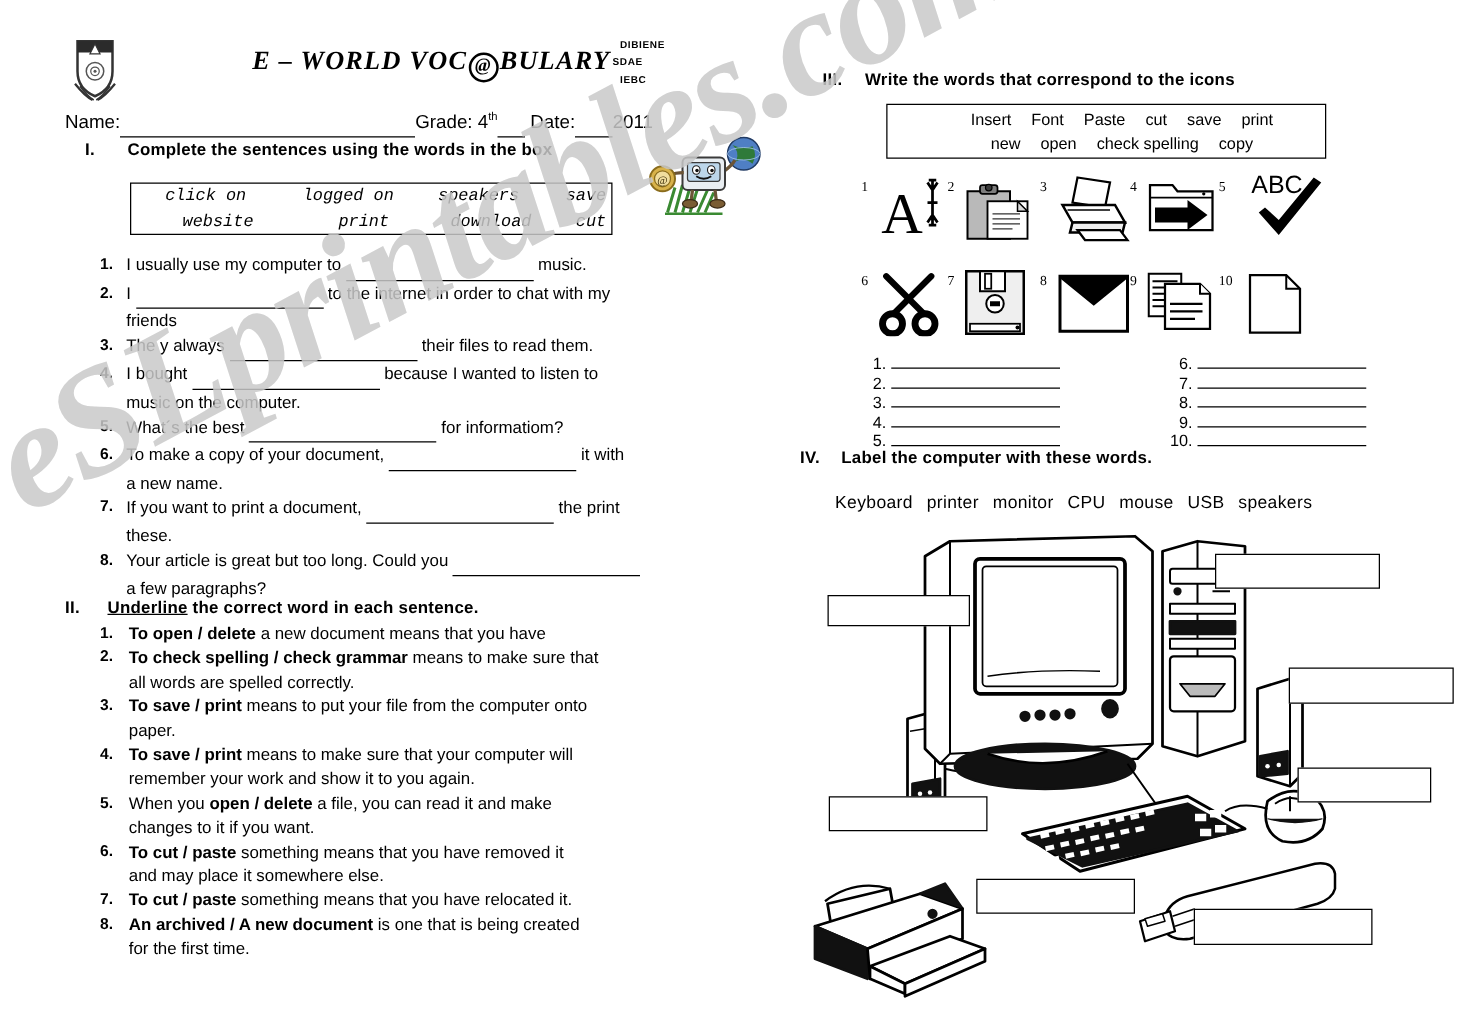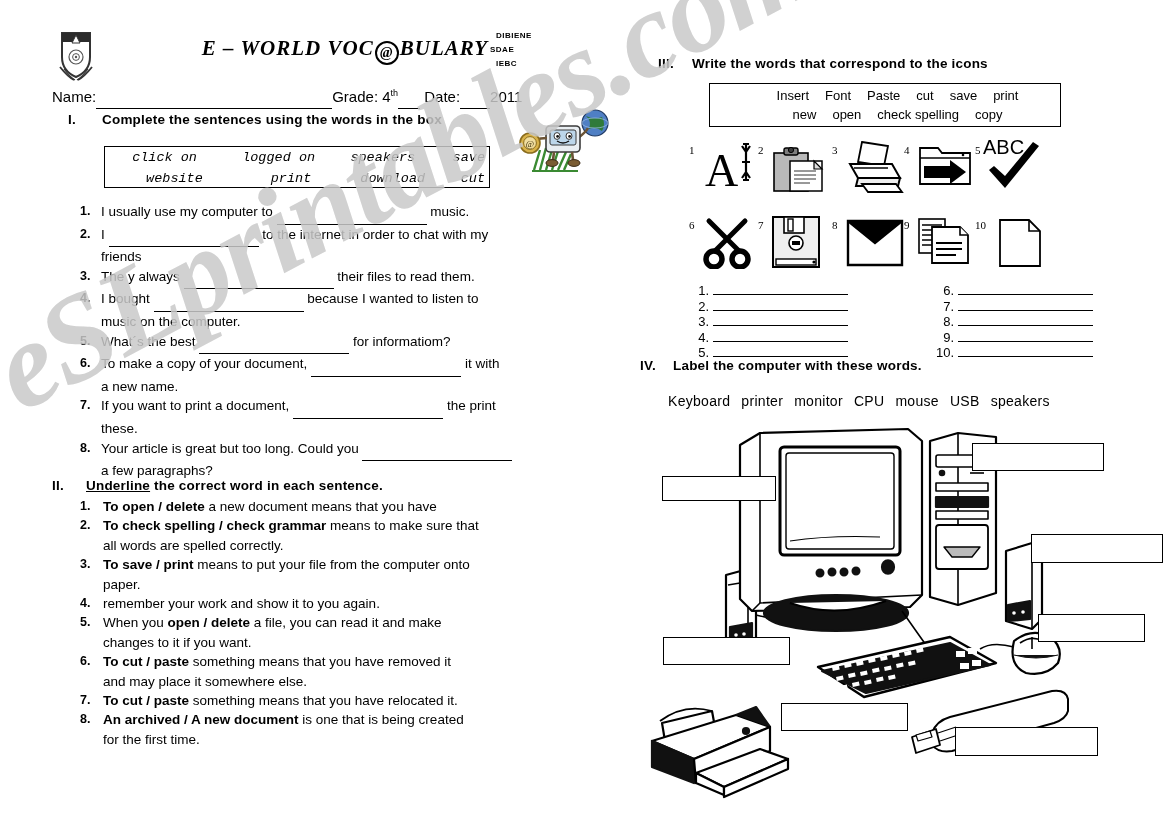--- a/index.html
+++ b/index.html
@@ -288,20 +288,21 @@
           <span class="t"><b>To check spelling / check grammar</b><span> means to make sure that</span></span>
           <span class="t">all words are spelled correctly.</span>
         </li>
         <li>
           <span class="n">3.</span>
           <span class="t"><b> To save / print</b><span> means to put your file from the computer onto</span></span>
           <span class="t">paper.</span>
         </li>
         <li>
           <span class="n">4.</span>
+          <span class="t"><b>To save / print</b><span> means to make sure that your computer will</span></span>
           <span class="t">remember your work and show it to you again.</span>
         </li>
         <li>
           <span class="n">5.</span>
           <span class="t"><span>When you </span><b>open / delete</b><span> a file, you can read it and make</span></span>
           <span class="t">changes to it if you want.</span>
         </li>
         <li>
           <span class="n">6.</span>
           <span class="t"><b> To cut / paste</b><span> something means that you have removed it</span></span>
@@ -388,21 +389,21 @@
           <path d="M4 6 H22 L26 11 H54 V42 H4 Z" fill="#fff" stroke="#000" stroke-width="1.8"></path>
           <path d="M4 16 H54" stroke="#000" stroke-width="1.4"></path>
           <path d="M8 24 H34 V18 L50 30 L34 42 V36 H8 Z" fill="#000"></path>
           <circle cx="47" cy="13" r="1.3" fill="#000"></circle>
         </svg>
       </div>
     </div>
 
     <div class="icon-cell" style="left:355px;top:136px;">
       <span class="icon-num" style="left:0;top:8px;">5</span>
-      <div class="icon-art" style="left:8px;top:0;text-decoration:underline;">
+      <div class="icon-art" style="left:26px;top:0;text-decoration:underline;">
         <svg width="64" height="58" viewBox="0 0 64 58">
           <text x="0" y="18" font-size="20" font-family="Liberation Sans, sans-serif" fill="#000">ABC</text>
           <path d="M6 34 L22 52 L56 10 L50 6 L22 40 L11 30 Z" fill="#000"></path>
         </svg>
       </div>
     </div>
 
     <div class="icon-cell" style="left:69px;top:215px;">
       <span class="icon-num" style="left:0;top:4px;">6</span>
       <div class="icon-art" style="left:12px;top:2px;">

